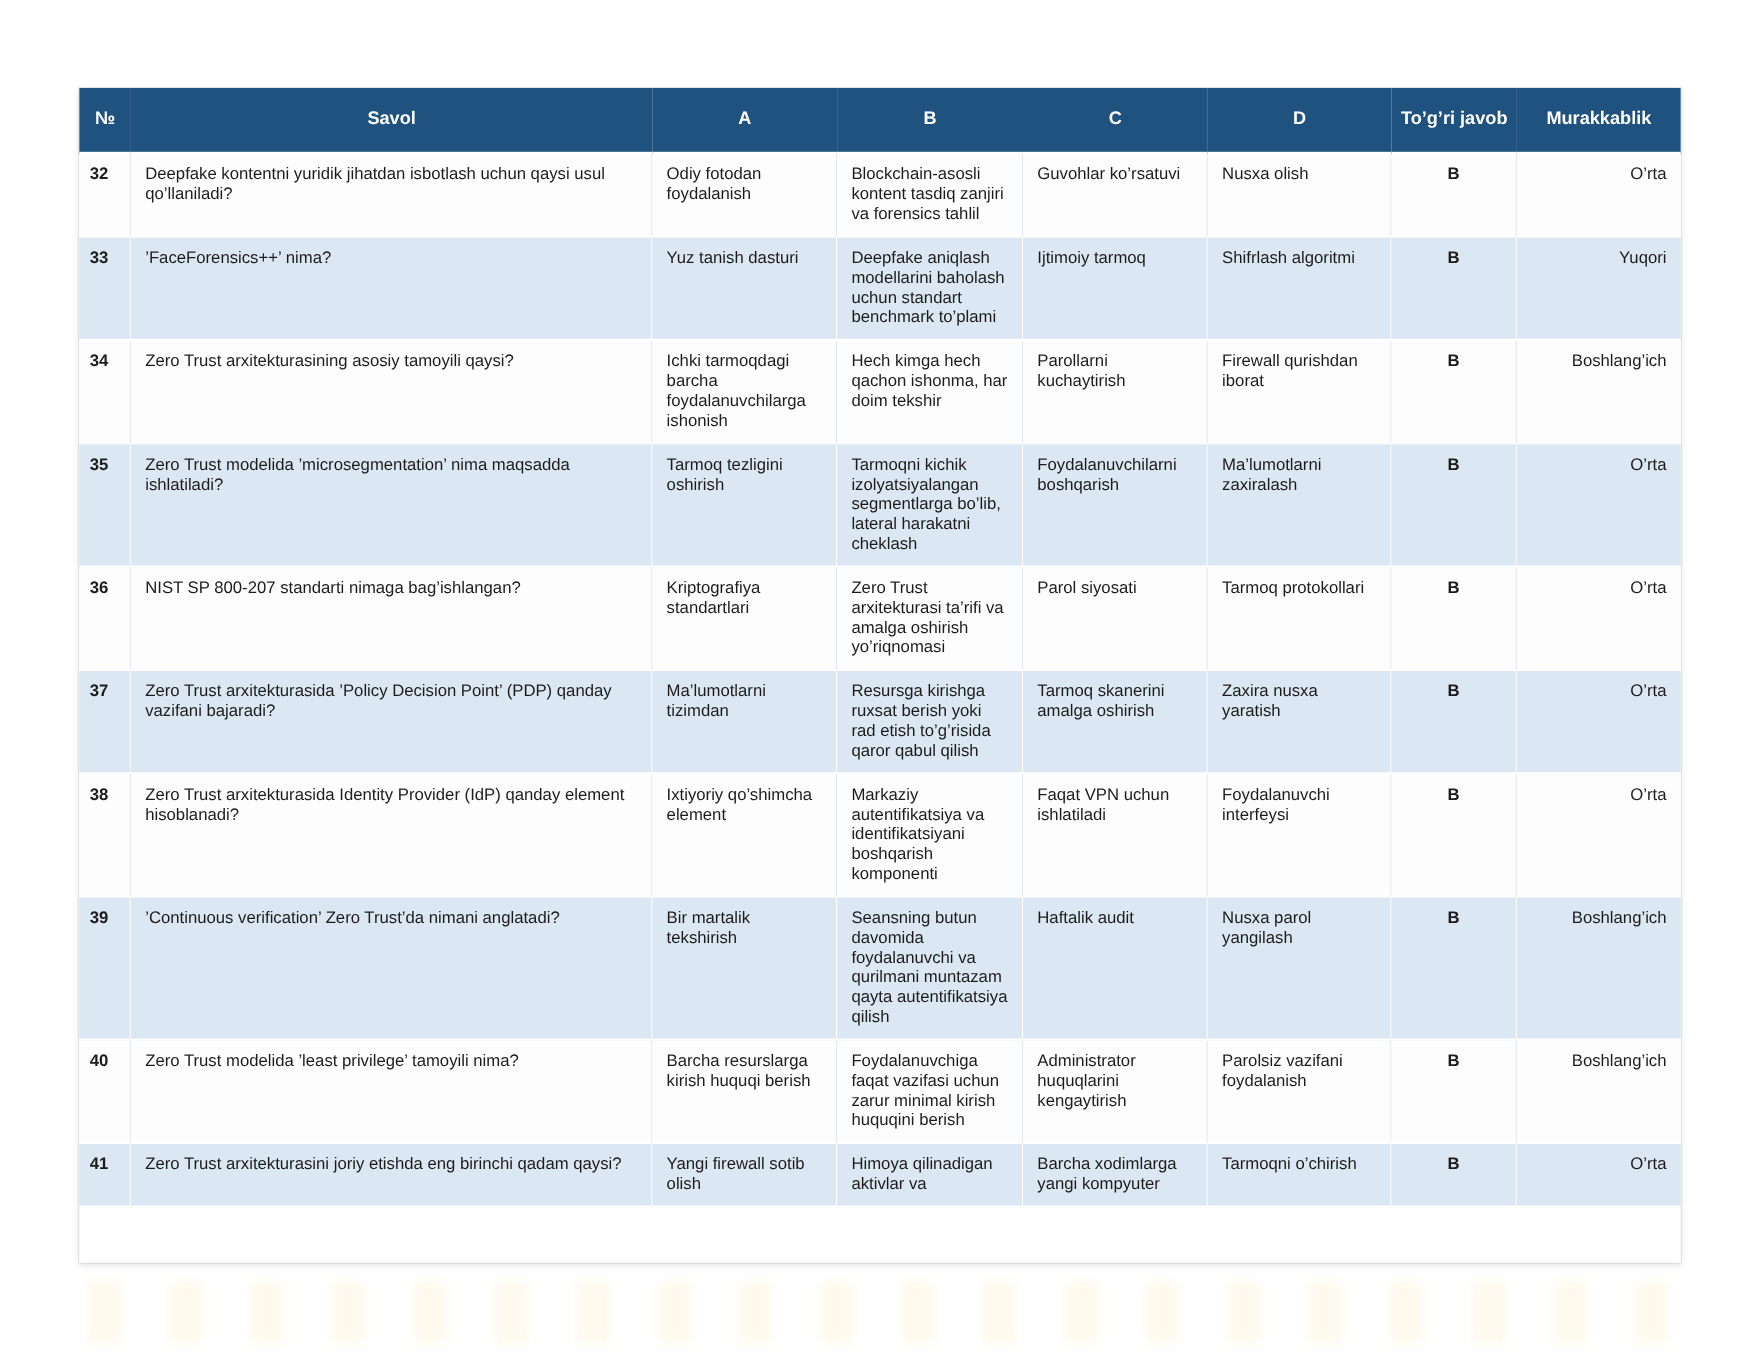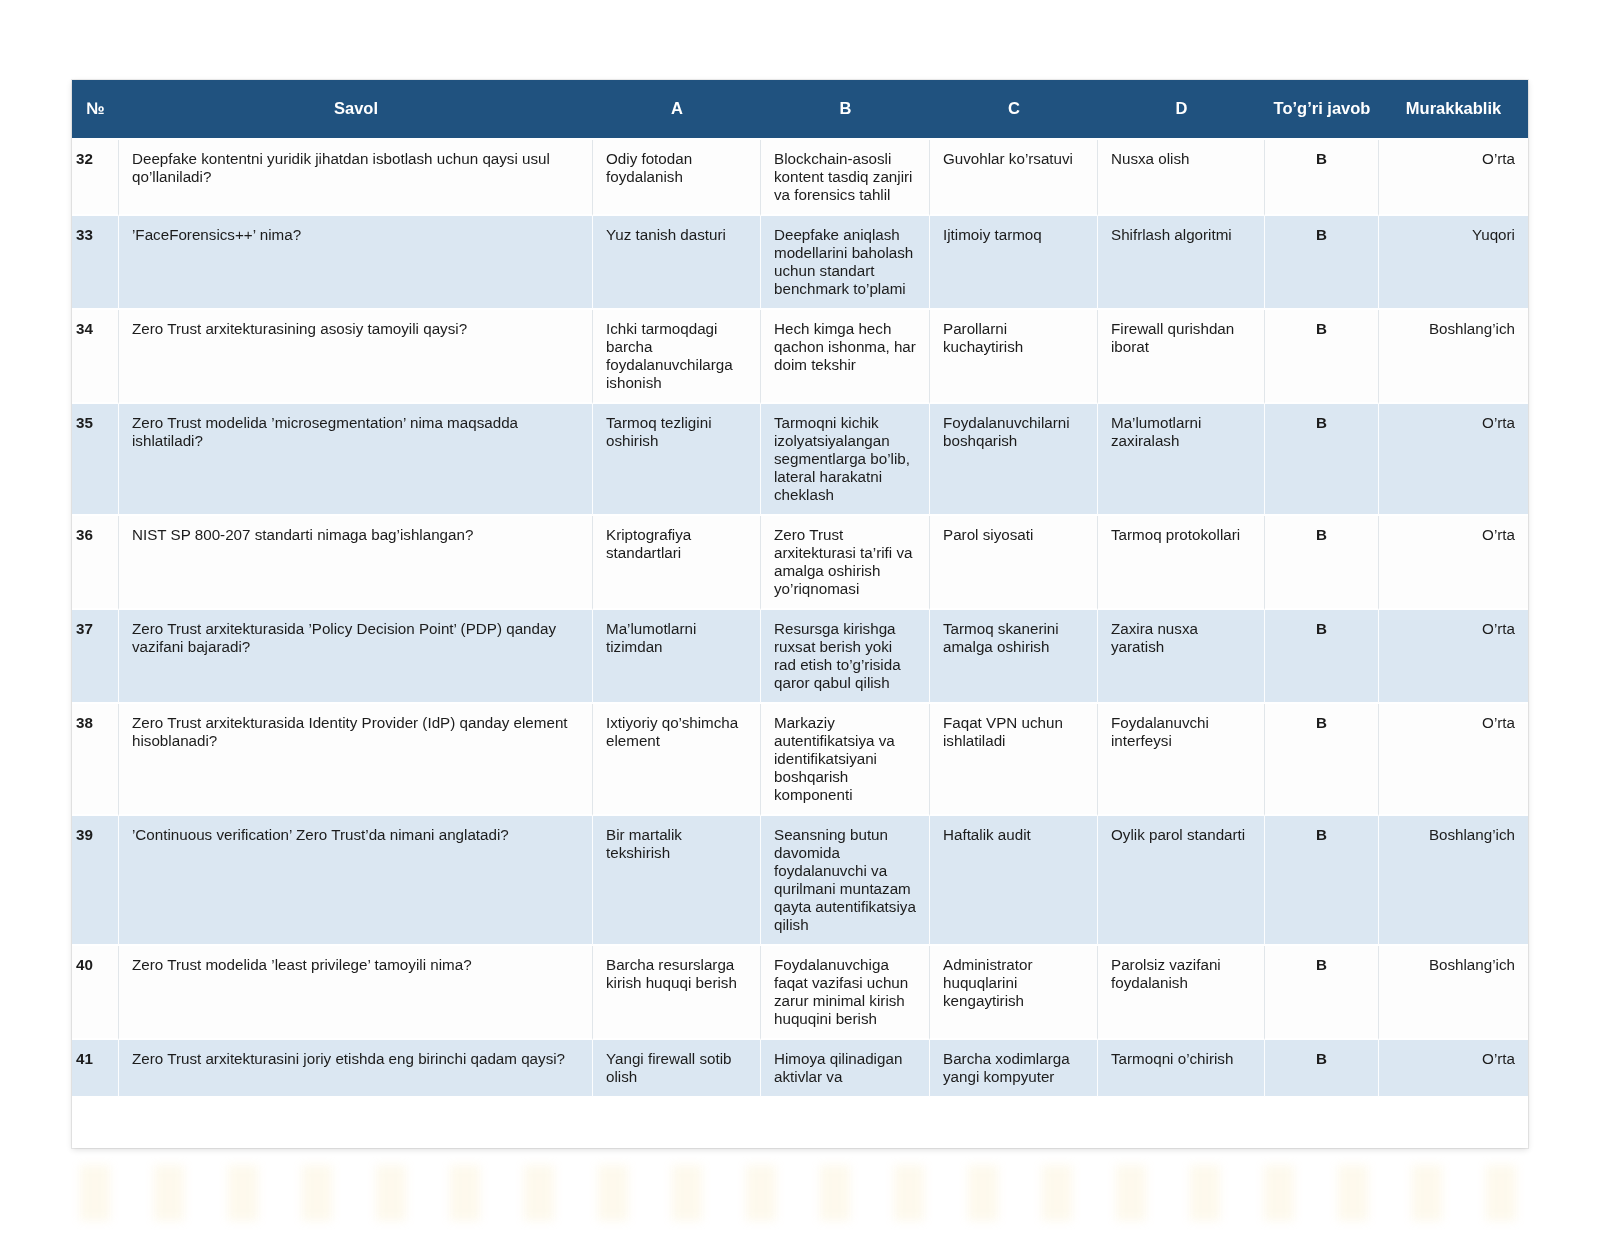--- a/index.html
+++ b/index.html
@@ -28,21 +28,21 @@
     vertical-align:top; text-align:left;
     font-size:15.2px; line-height:18px; color:#1c1c1c;
     padding:10px 13px;
     border-bottom:2px solid #ffffff;
     border-right:1px solid #e1e6ea;
   }
   tbody td:last-child { border-right:none; }
   tr.plain td { background:var(--row-plain,#fdfdfd); }
   tr.alt td   { background:var(--row-alt,#dbe7f2); border-right-color:rgba(255,255,255,0.9); }
 
-  td.num  { font-weight:bold; padding-left:4px; padding-right:14px; }
+  td.num  { font-weight:bold; text-align:center; padding-left:4px; padding-right:14px; }
   td.ans  { font-weight:bold; text-align:center; }
   td.diff { text-align:right; }
 
   .bottom-deco {
     position:absolute; left:80px; width:1440px; top:1165px; height:56px;
     background:repeating-linear-gradient(90deg,
        rgba(243,214,128,0.14) 0 30px, rgba(243,214,128,0) 30px 74px);
     filter:blur(5px); pointer-events:none;
   }
 </style>
@@ -143,21 +143,21 @@
     <td class="opt">Foydalanuvchi interfeysi</td>
     <td class="ans">B</td>
     <td class="diff">O’rta</td>
   </tr>
         <tr class="alt">
     <td class="num">39</td>
     <td class="q">’Continuous verification’ Zero Trust’da nimani anglatadi?</td>
     <td class="opt">Bir martalik tekshirish</td>
     <td class="opt">Seansning butun davomida foydalanuvchi va qurilmani muntazam qayta autentifikatsiya qilish</td>
     <td class="opt">Haftalik audit</td>
-    <td class="opt">Oylik parol standarti</td>
+    <td class="opt">Nusxa parol yangilash</td>
     <td class="ans">B</td>
     <td class="diff">Boshlang’ich</td>
   </tr>
         <tr class="plain">
     <td class="num">40</td>
     <td class="q">Zero Trust modelida ’least privilege’ tamoyili nima?</td>
     <td class="opt">Barcha resurslarga kirish huquqi berish</td>
     <td class="opt">Foydalanuvchiga faqat vazifasi uchun zarur minimal kirish huquqini berish</td>
     <td class="opt">Administrator huquqlarini kengaytirish</td>
     <td class="opt">Parolsiz vazifani foydalanish</td>

